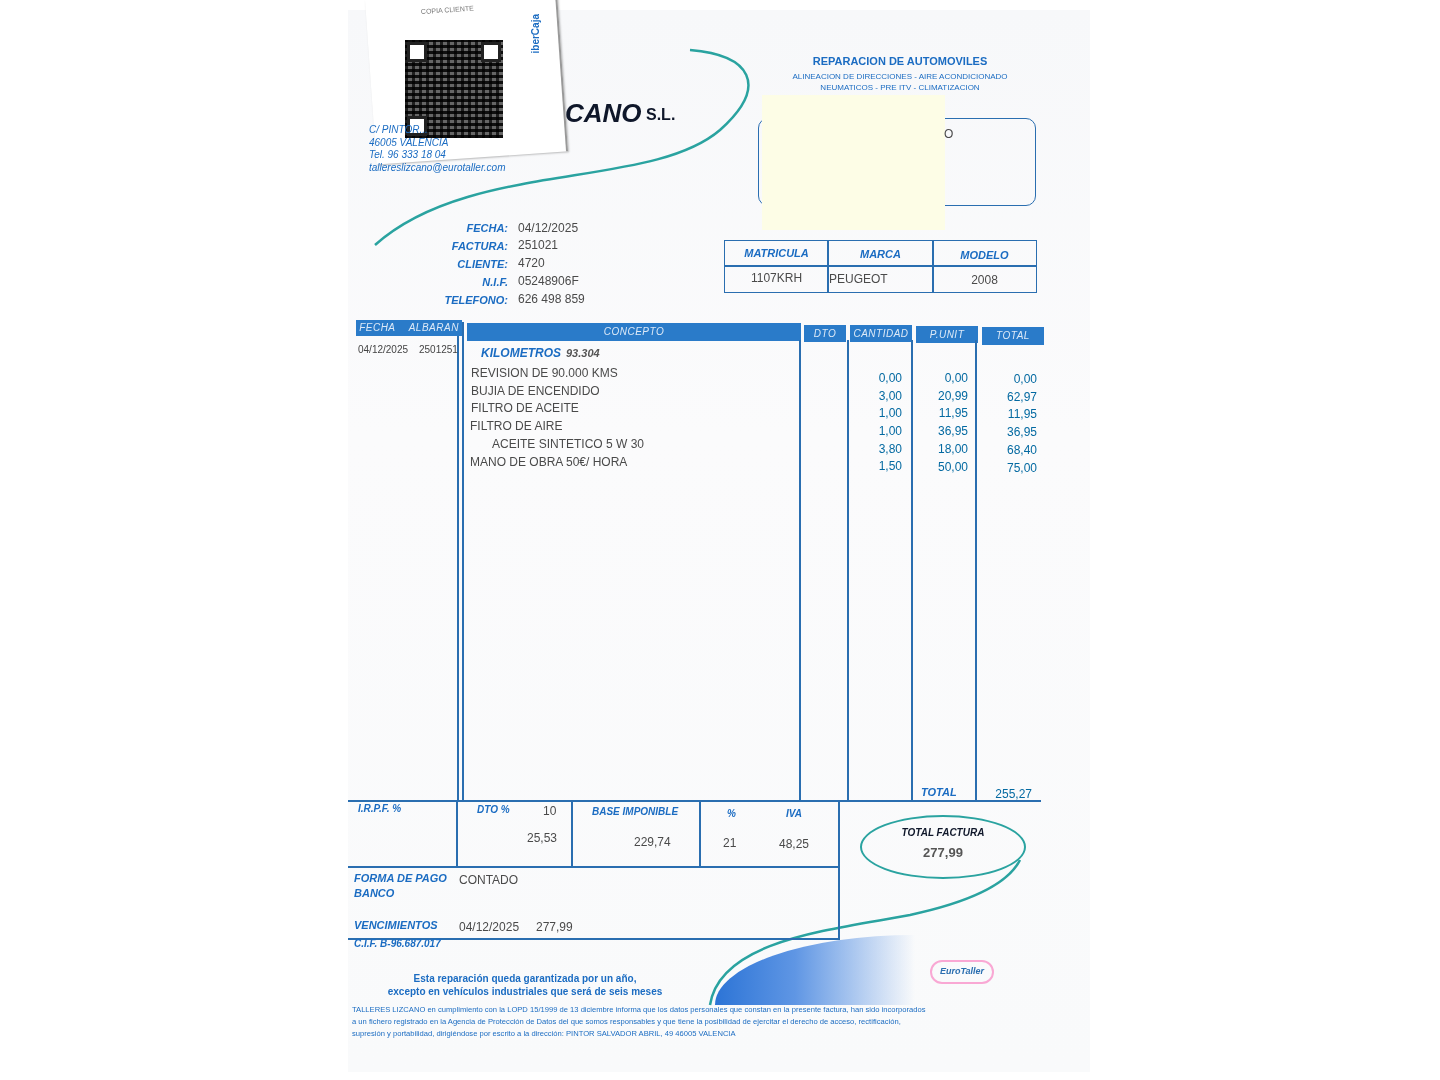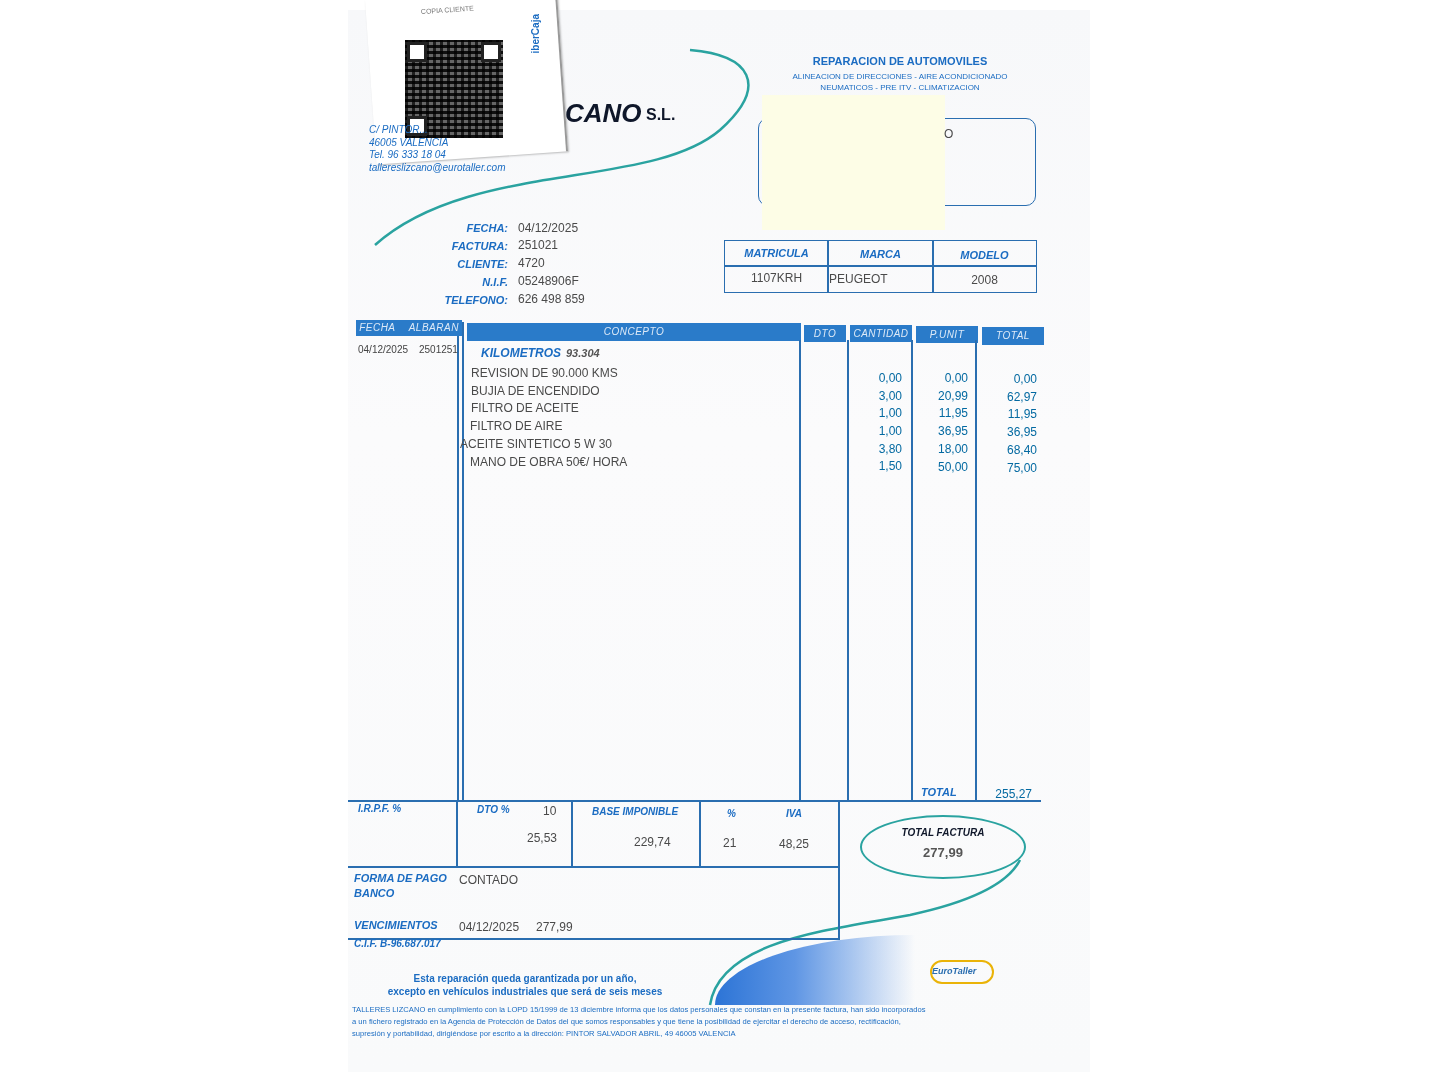--- a/index.html
+++ b/index.html
@@ -39,22 +39,22 @@
     position:absolute; letter-spacing:.5px; }
   .vline { position:absolute; width:1.5px; background:#2a6eb0; }
   .hline { position:absolute; height:1.5px; background:#2a6eb0; }
 
   .num { position:absolute; font-size:12px; color:#0369a1; text-align:right; width:60px; }
   .desc { position:absolute; font-size:12px; color:#4a4a4a; }
   .ellipse { position:absolute; left:860px; top:815px; width:162px; height:60px; border:2px solid #2aa3a0; border-radius:50%; }
   .swoosh { position:absolute; left:715px; top:935px; width:200px; height:70px;
     background:linear-gradient(90deg,#2c74d6 0%, #5f96e4 40%, rgba(255,255,255,0) 100%);
     border-top-left-radius:200px 70px; }
-  .eurotaller { position:absolute; left:930px; top:960px; width:60px; height:20px; border:2px solid #eab308;
-    border-radius:12px; font-size:9px; font-style:italic; font-weight:bold; color:#2a6eb0; text-align:left; line-height:18px; }
+  .eurotaller { position:absolute; left:930px; top:960px; width:60px; height:20px; border:2px solid #f9a8d4;
+    border-radius:12px; font-size:9px; font-style:italic; font-weight:bold; color:#2a6eb0; text-align:center; line-height:18px; }
   .yellow { position:absolute; left:762px; top:95px; width:183px; height:135px; background:#fdfde6; }
 </style>
 </head>
 <body>
 
 <div class="page"></div>
 
 <svg class="abs" style="left:350px;top:40px" width="420" height="210">
   <path d="M25,205 C120,120 300,150 370,90 C420,45 400,15 340,10" fill="none" stroke="#2aa3a0" stroke-width="2.5"></path>
 </svg>
@@ -144,21 +144,21 @@
 <div class="desc" style="left:471px;top:401px">FILTRO DE ACEITE</div>
 <div class="num" style="left:842px;top:406px">1,00</div>
 <div class="num" style="left:908px;top:406px">11,95</div>
 <div class="num" style="left:977px;top:407px">11,95</div>
 
 <div class="desc" style="left:470px;top:419px">FILTRO DE AIRE</div>
 <div class="num" style="left:842px;top:424px">1,00</div>
 <div class="num" style="left:908px;top:424px">36,95</div>
 <div class="num" style="left:977px;top:425px">36,95</div>
 
-<div class="desc" style="left:460px;top:437px">ACEITE SINTETICO 5 W 30</div>
+<div class="desc" style="left:492px;top:437px">ACEITE SINTETICO 5 W 30</div>
 <div class="num" style="left:842px;top:442px">3,80</div>
 <div class="num" style="left:908px;top:442px">18,00</div>
 <div class="num" style="left:977px;top:443px">68,40</div>
 
 <div class="desc" style="left:470px;top:455px">MANO DE OBRA 50€/ HORA</div>
 <div class="num" style="left:842px;top:459px">1,50</div>
 <div class="num" style="left:908px;top:460px">50,00</div>
 <div class="num" style="left:977px;top:461px">75,00</div>
 
 <div class="abs label" style="left:921px;top:786px">TOTAL</div>

